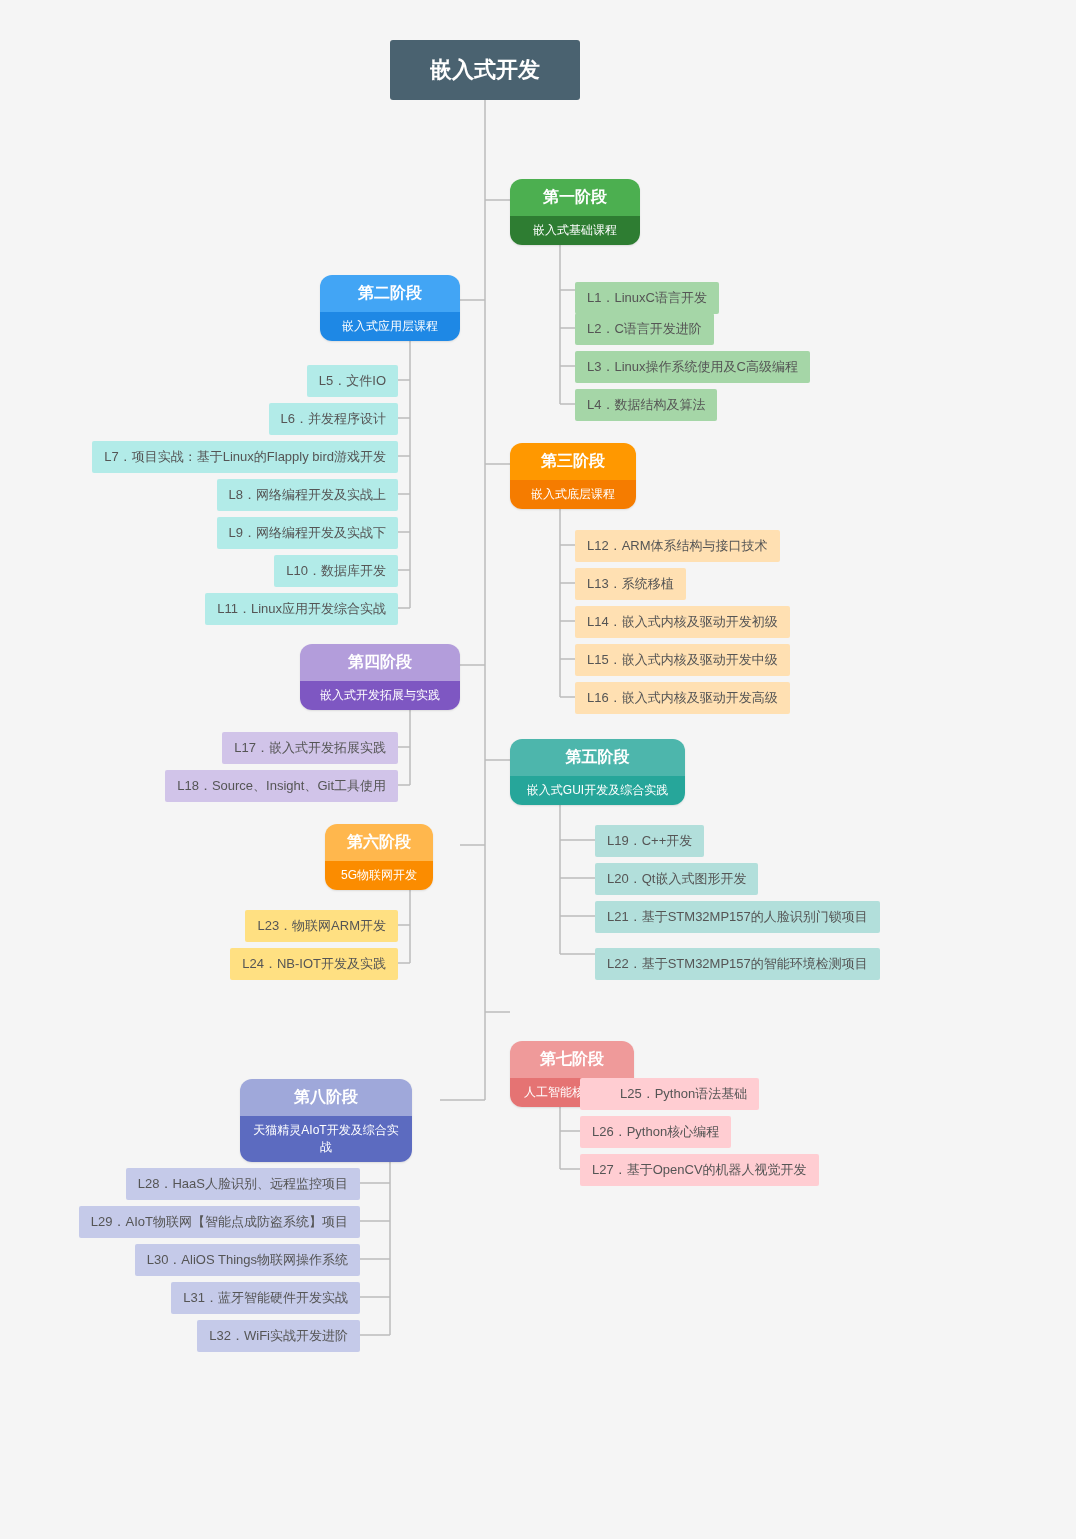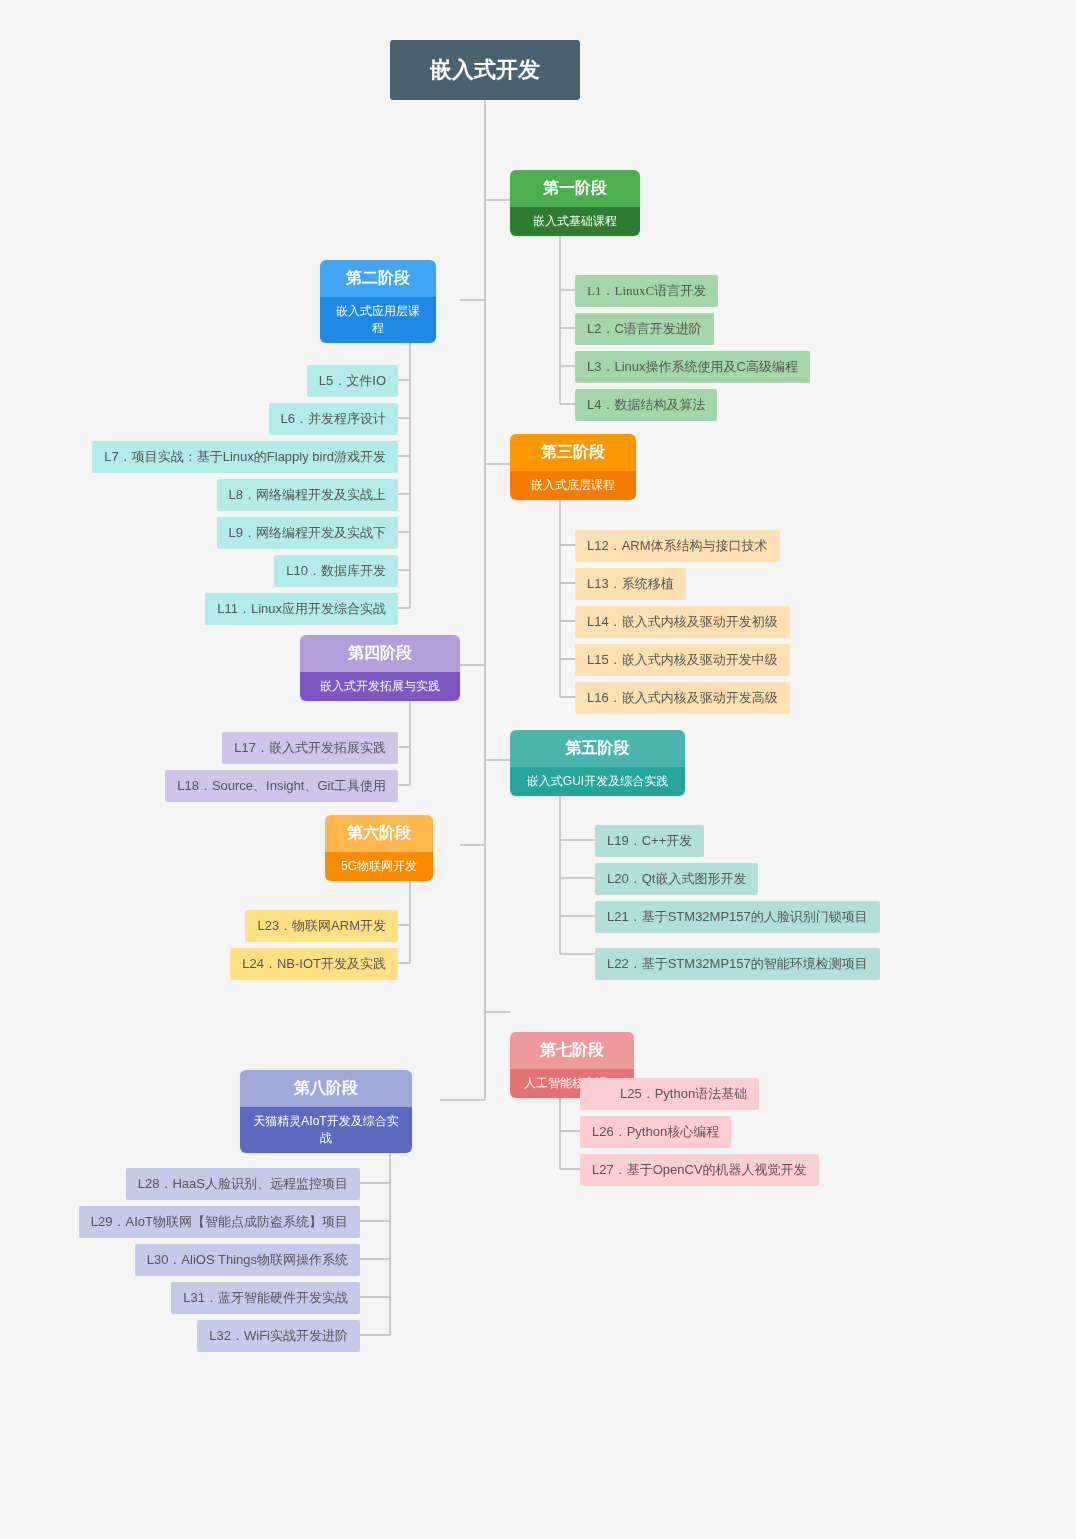--- a/index.html
+++ b/index.html
@@ -26,23 +26,24 @@
     color: #fff;
     font-size: 22px;
     font-weight: bold;
     display: flex;
     align-items: center;
     justify-content: center;
     border-radius: 3px;
   }
   .stage-box {
     position: absolute;
-    border-radius: 6px;
+    border-radius: 12px;
     overflow: hidden;
     box-shadow: 0 1px 2px rgba(0,0,0,0.1);
+    margin-top: 9px;
   }
   .stage-title {
     padding: 8px 16px;
     font-size: 16px;
     font-weight: bold;
     color: #fff;
     text-align: center;
   }
   .stage-sub {
     padding: 6px 12px;
@@ -125,25 +126,25 @@
       <line x1="370" y1="1201" x2="340" y2="1201"></line>
       <line x1="370" y1="1239" x2="340" y2="1239"></line>
       <line x1="370" y1="1277" x2="340" y2="1277"></line>
       <line x1="370" y1="1315" x2="340" y2="1315"></line>
     </svg>
   <div class="root-box">嵌入式开发</div>
 <div class="stage-box" style="left: 490px; top: 150px; width: 130px;">
       <div class="stage-title" style="background: rgb(76, 175, 80);">第一阶段</div>
       <div class="stage-sub" style="background: rgb(46, 125, 50);">嵌入式基础课程</div>
     </div>
-    <div class="leaf" style="background: rgb(165, 214, 167); top: 255px; left: 555px; font-family: Liberation Serif, serif;">L1．LinuxC语言开发</div>
+    <div class="leaf" style="background: rgb(165, 214, 167); top: 262px; left: 555px;">L1．LinuxC语言开发</div>
     <div class="leaf" style="background: rgb(165, 214, 167); top: 293px; left: 555px;">L2．C语言开发进阶</div>
     <div class="leaf" style="background: rgb(165, 214, 167); top: 331px; left: 555px;">L3．Linux操作系统使用及C高级编程</div>
     <div class="leaf" style="background: rgb(165, 214, 167); top: 369px; left: 555px;">L4．数据结构及算法</div>
-    <div class="stage-box" style="left: 300px; top: 240px; width: 116px;">
+    <div class="stage-box" style="left: 300px; top: 246px; width: 140px;">
       <div class="stage-title" style="background: rgb(66, 165, 245);">第二阶段</div>
       <div class="stage-sub" style="background: rgb(30, 136, 229);">嵌入式应用层课程</div>
     </div>
     <div class="leaf" style="background: rgb(178, 235, 232); top: 345px; right: 658px;">L5．文件IO</div>
     <div class="leaf" style="background: rgb(178, 235, 232); top: 383px; right: 658px;">L6．并发程序设计</div>
     <div class="leaf" style="background: rgb(178, 235, 232); top: 421px; right: 658px;">L7．项目实战：基于Linux的Flapply bird游戏开发</div>
     <div class="leaf" style="background: rgb(178, 235, 232); top: 459px; right: 658px;">L8．网络编程开发及实战上</div>
     <div class="leaf" style="background: rgb(178, 235, 232); top: 497px; right: 658px;">L9．网络编程开发及实战下</div>
     <div class="leaf" style="background: rgb(178, 235, 232); top: 535px; right: 658px;">L10．数据库开发</div>
     <div class="leaf" style="background: rgb(178, 235, 232); top: 573px; right: 658px;">L11．Linux应用开发综合实战</div>

